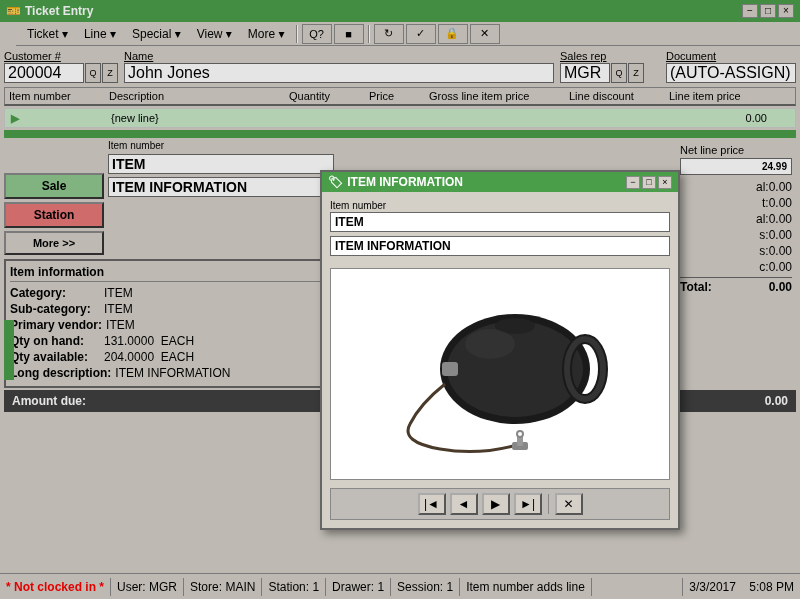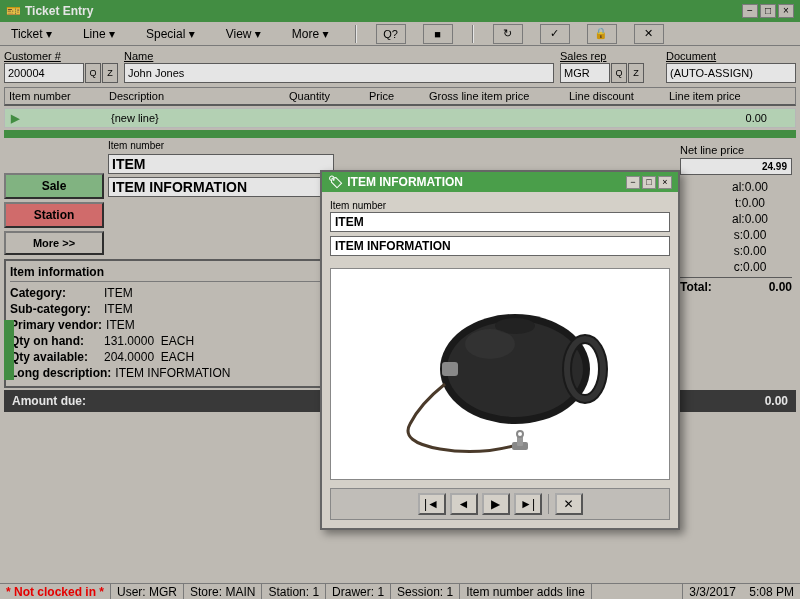--- a/index.html
+++ b/index.html
@@ -23,22 +23,23 @@
       font-size: 10px; color: #000;
     }
 
     
     .menu-bar {
       background: #d4d0c8;
       border-bottom: 1px solid #888;
       display: flex;
       align-items: center;
       padding: 2px 4px;
-      gap: 17px;
+      gap: 2px;
       height: 24px;
+      margin-left: 16px;
     }
     .menu-item {
       padding: 2px 6px;
       cursor: pointer;
       border: 1px solid transparent;
       font-size: 12px;
     }
     .menu-separator { width: 2px; height: 18px; border-left: 1px solid #888; border-right: 1px solid #fff; margin: 0 2px; }
     .toolbar-btn {
       width: 30px; height: 20px; background: #d4d0c8;
@@ -49,21 +50,21 @@
     
     .customer-header {
       display: flex; align-items: center; gap: 6px; padding: 4px 4px 2px 4px;
       background: #d4d0c8;
     }
     .field-group { display: flex; flex-direction: column; }
     .field-label { font-size: 11px; text-decoration: underline; margin-bottom: 1px; }
     .field-row { display: flex; align-items: center; gap: 1px; }
     .field-input {
       background: white; border: 1px solid #666;
-      padding: 1px 3px; height: 20px; font-size: 11px;
+      padding: 1px 3px; height: 20px; font-size: 16px;
     }
     .icon-btn {
       width: 16px; height: 20px; background: #d4d0c8;
       border: 1px solid #666; display: flex; align-items: center; justify-content: center;
       cursor: pointer; font-size: 9px;
     }
 
     
     .table-header {
       display: grid;
@@ -122,41 +123,41 @@
 
     
     .right-panel { width: 120px; padding: 4px; }
     .net-price-label { font-size: 11px; margin-bottom: 2px; }
     .net-price-value {
       background: white; border: 1px solid #666;
       padding: 2px 4px; font-size: 10px; font-weight: bold;
       text-align: right; width: 100%;
     }
     .totals-panel { margin-top: 4px; }
-    .total-row { display: flex; justify-content: center; font-size: 11px; padding: 1px 0; margin-left: 28px; }
+    .total-row { display: flex; justify-content: flex-end; font-size: 11px; padding: 1px 0; margin-left: 28px; }
     .grand-total-row {
       display: flex; justify-content: space-between;
       font-weight: bold; font-size: 12px;
       border-top: 1px solid #666; padding-top: 2px; margin-top: 2px;
     }
     .amount-due-bar {
       background: #404040; color: white;
       display: flex; justify-content: space-between;
       padding: 4px 8px; font-weight: bold; font-size: 14px;
       margin: 2px 4px;
     }
 
     
     .status-bar {
       position: absolute; bottom: 0; left: 0; right: 0;
       background: #d4d0c8;
       border-top: 1px solid #888;
       display: flex;
       align-items: center;
-      height: 16px;
+      height: 26px;
       font-size: 11px;
     }
     .status-segment {
       padding: 2px 6px;
       border-right: 1px solid #888;
     }
     .status-segment.not-clocked { color: red; font-weight: bold; }
     .status-time {
       margin-left: auto;
       padding: 2px 6px;

